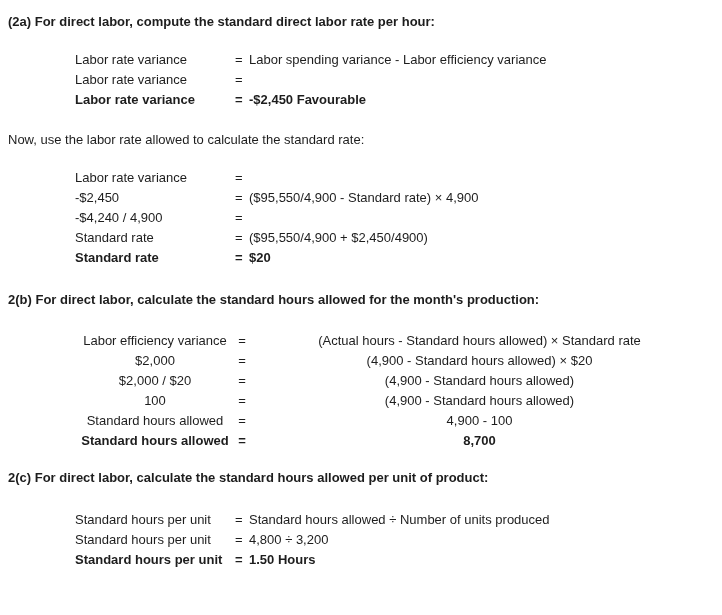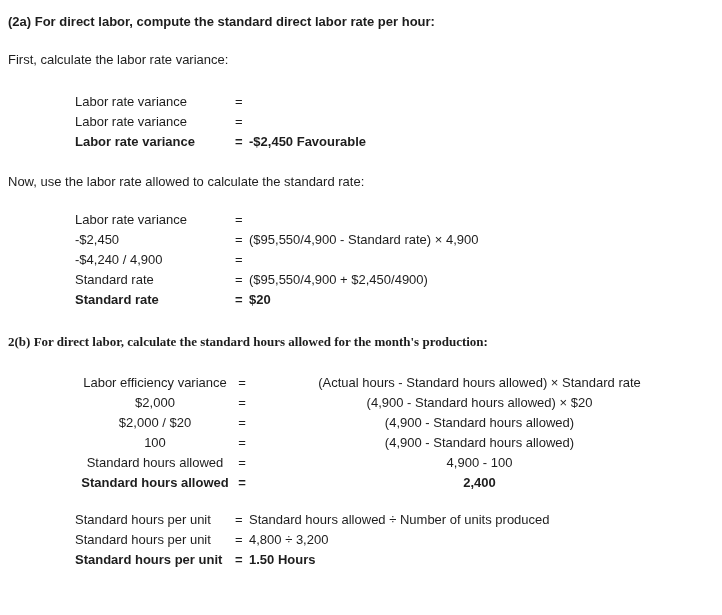--- a/index.html
+++ b/index.html
@@ -17,21 +17,21 @@
     color: #1d1d1d;
     font-family: "Liberation Sans", sans-serif;
     font-size: 13px;
     line-height: 20px;
     overflow: hidden;
   }
   .heading {
     font-weight: bold;
     margin: 0 0 18px 0;
   }
-  .heading.h2b { margin-bottom: 21px; font-family: Liberation Serif, serif; }
+  .heading.h2b { margin-bottom: 21px; }
   .heading.h2c { margin-bottom: 22px; }
   .para {
     margin: 0 0 22px 0;
   }
   .para.p2 { margin-bottom: 18px; }
   .calc-table {
     margin: 8px 0 20px 67px;
   }
   .calc-table.t2 { margin-bottom: 22px; }
   .calc-table.t3 { margin-bottom: 17px; text-align: center; }
@@ -47,26 +47,26 @@
     overflow: hidden;
   }
 </style>
 </head>
 <body>
 
 <div class="doc">
 
   <div class="heading">(2a) For direct labor, compute the standard direct labor rate per hour:</div>
 
-  <div class="para">First, calculate the labor rate variance:</div>
 
   <div class="calc-table t1">
     <div class="calc-row">
       <span class="cell">Labor rate variance</span>
       <span class="cell">=</span>
+      <span class="cell">Labor spending variance - Labor efficiency variance</span>
     </div>
     <div class="calc-row">
       <span class="cell">Labor rate variance</span>
       <span class="cell">=</span>
     </div>
     <div class="calc-row bold-row">
       <span class="cell">Labor rate variance</span>
       <span class="cell">=</span>
       <span class="cell">-$2,450 Favourable</span>
     </div>
@@ -124,24 +124,25 @@
       <span class="cell">(4,900 - Standard hours allowed)</span>
     </div>
     <div class="calc-row">
       <span class="cell">Standard hours allowed</span>
       <span class="cell">=</span>
       <span class="cell">4,900 - 100</span>
     </div>
     <div class="calc-row bold-row">
       <span class="cell">Standard hours allowed</span>
       <span class="cell">=</span>
-      <span class="cell">2,400</span>
+      <span class="cell">8,700</span>
     </div>
   </div>
 
+  <div class="heading h2c">2(c) For direct labor, calculate the standard hours allowed per unit of product:</div>
 
   <div class="calc-table t4">
     <div class="calc-row">
       <span class="cell">Standard hours per unit</span>
       <span class="cell">=</span>
       <span class="cell">Standard hours allowed ÷ Number of units produced</span>
     </div>
     <div class="calc-row">
       <span class="cell">Standard hours per unit</span>
       <span class="cell">=</span>

